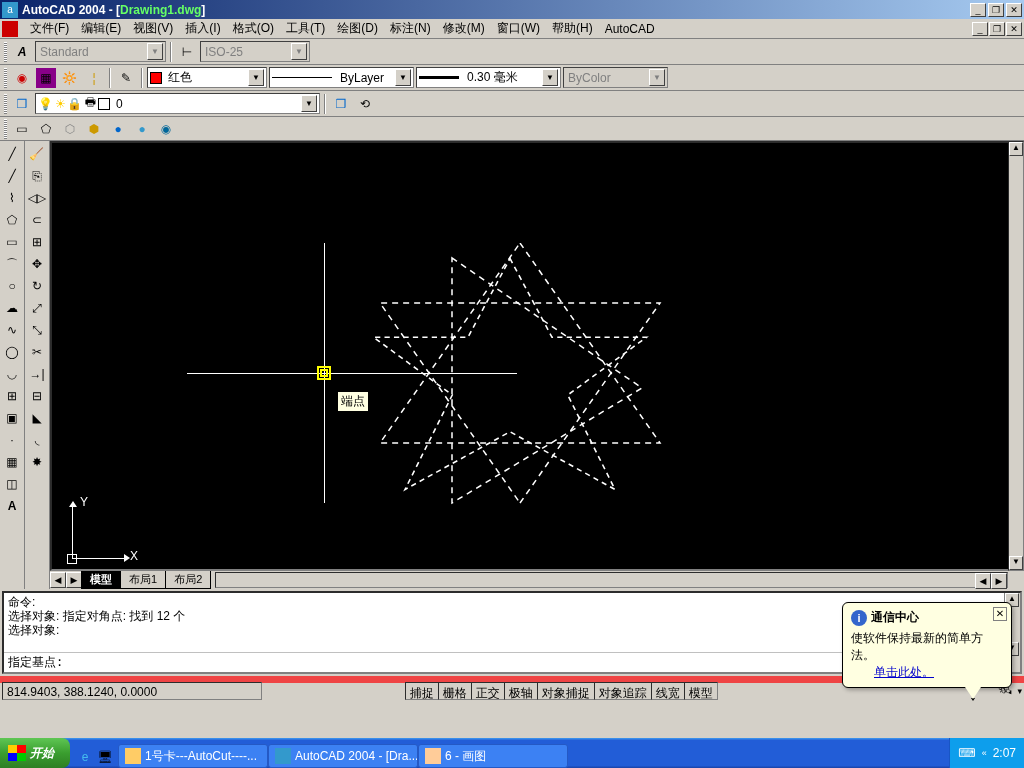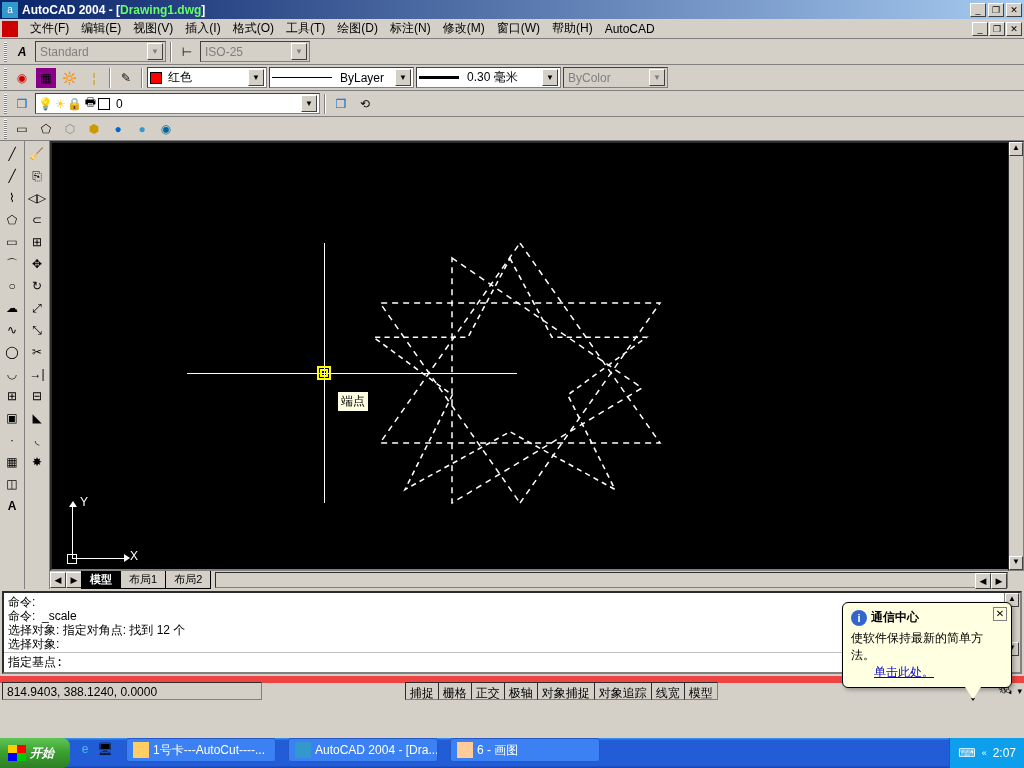--- a/index.html
+++ b/index.html
@@ -75,26 +75,26 @@
 
 
 .statusbar { height: 22px; background: #d4d0c8; border-top: 7px solid #ef4444; display: flex; align-items: center; padding: 0 2px; }
 .statusbar .coords { width: 260px; border: 1px inset #808080; padding: 2px 4px; height: 18px; margin-right: 4px; }
 .statusbar .toggles { display: flex; margin-left: auto; margin-right: auto; }
 .statusbar .toggle { border: 1px inset #808080; padding: 2px 4px; height: 18px; margin-left: -1px; font-size: 12px; }
 .statusbar .tray { margin-left: auto; display: flex; align-items: center; gap: 4px; }
 .tray-icon { width: 16px; height: 16px; }
 
 
-.taskbar { position: absolute; bottom: 0; left: 0; right: 0; height: 30px; background: linear-gradient(to bottom, #3e9bef, #225dd7 8%, #225dd7 92%, #1941a5); display: flex; align-items: flex-start; }
+.taskbar { position: absolute; bottom: 0; left: 0; right: 0; height: 30px; background: linear-gradient(to bottom, #3e9bef, #225dd7 8%, #225dd7 92%, #1941a5); display: flex; align-items: flex-end; }
 .start-btn { height: 30px; padding: 0 16px 0 8px; background: linear-gradient(to bottom, #5fc654, #3a9e2f 50%, #2e7f24); color: #fff; font-weight: bold; font-style: italic; display: flex; align-items: center; border-radius: 0 8px 8px 0; font-size: 13px; }
 .start-btn .win-icon { width: 18px; height: 16px; margin-right: 4px; background: conic-gradient(#f00 0 25%, #0c0 0 50%, #00f 0 75%, #fc0 0); }
 .ql { display: flex; gap: 2px; margin-left: 6px; }
 .ql .qicon { width: 18px; height: 22px; display: flex; align-items: center; justify-content: center; }
-.task-btns { display: flex; gap: 12px; margin-left: 12px; }
+.task-btns { display: flex; gap: 0; margin-left: 4px; }
 .task-btn { height: 24px; background: #3c81f3; border: 1px solid #2459c5; border-radius: 3px; color: #fff; padding: 0 6px; display: flex; align-items: center; width: 150px; overflow: hidden; white-space: nowrap; font-size: 11px; }
 .task-btn .ticon { width: 16px; height: 16px; margin-right: 4px; background: #fff; flex-shrink: 0; }
 .systray { margin-left: auto; background: #0d9eec; height: 30px; display: flex; align-items: center; padding: 0 8px; gap: 6px; color: #fff; border-left: 1px solid #1855c5; font-size: 11px; }
 
 
 .balloon { position: absolute; right: 12px; bottom: 80px; width: 170px; background: #ffffe1; border: 1px solid #000; border-radius: 6px; padding: 6px 8px; font-size: 12px; box-shadow: 2px 2px 4px rgba(0,0,0,.3); }
 .balloon .b-title { font-weight: bold; display: flex; align-items: center; }
 .balloon .b-title .info-icon { width: 16px; height: 16px; border-radius: 50%; background: #36c; color: #fff; font-weight: bold; display: flex; align-items: center; justify-content: center; margin-right: 4px; font-size: 11px; }
 .balloon .b-close { position: absolute; right: 4px; top: 4px; width: 14px; height: 14px; border: 1px solid #808080; font-size: 10px; text-align: center; line-height: 12px; }
 .balloon .b-link { color: #00c; text-decoration: underline; margin-left: 23px; }
@@ -301,21 +301,20 @@
         <span class="sc-btn">▶</span>
       </div>
       <div style="width:16px;height:16px;background:#d4d0c8"></div>
     </div>
   </div>
 </div>
 
 <div class="cmd-window">
   <div class="cmd-scroll">
     <div class="cmd-line">命令:</div>
-    <div class="cmd-line">命令:  _scale</div>
     <div class="cmd-line">选择对象: 指定对角点: 找到 12 个</div>
     <div class="cmd-line">选择对象:</div>
   </div>
   <div class="cmd-input-row">指定基点:</div>
   <div class="cmd-sb">
     <div class="up">▲</div>
       <div class="down">▼</div>
   </div>
 </div>
 

